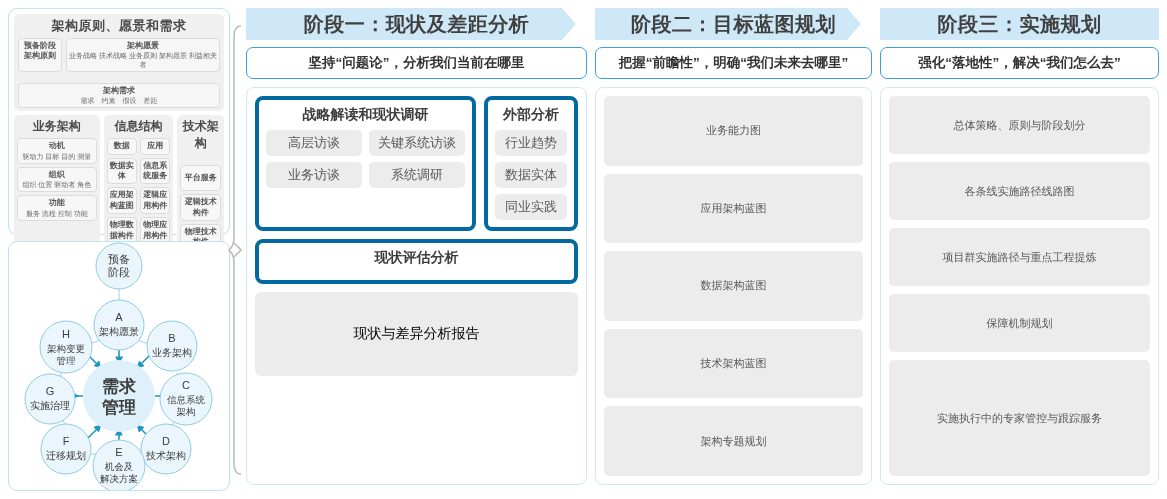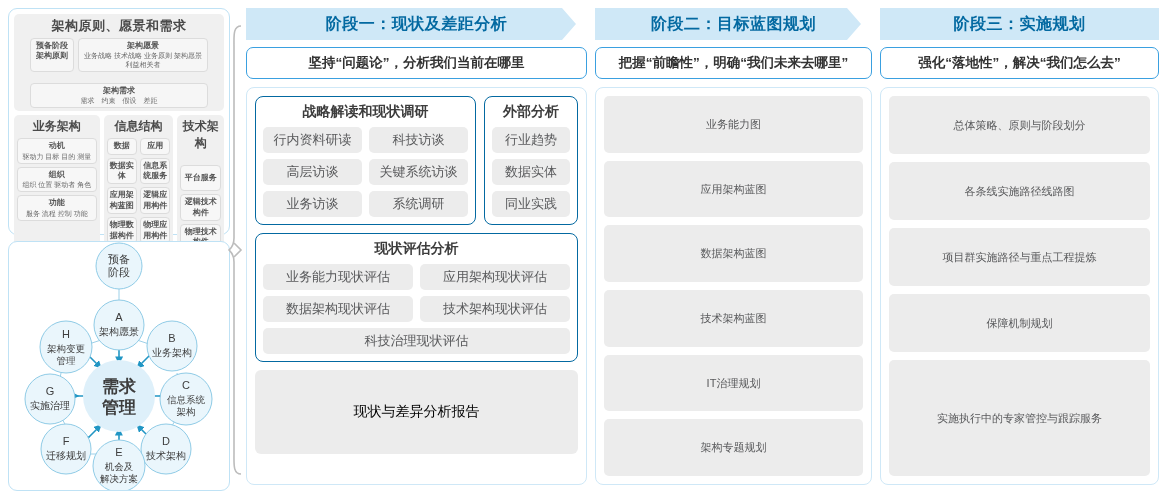--- a/index.html
+++ b/index.html
@@ -11,21 +11,21 @@
   .page{position:relative;width:1167px;height:499px;}
 
   
   .left-col{position:absolute;left:8px;top:8px;width:222px;height:483px;}
 
   .togaf-card{
     position:relative;width:222px;height:227px;box-sizing:border-box;
     border:1px solid #bfe2f5;border-radius:9px;background:#fff;
     padding:5px;
   }
-  .sec{background:#f0f0f0;border-radius:5px;margin-bottom:4px;padding:3px 16px;}
+  .sec{background:#f0f0f0;border-radius:5px;margin-bottom:4px;padding:3px 4px;}
   .sec-title{font-size:13px;font-weight:bold;color:#4a4a4a;text-align:center;letter-spacing:.5px;}
   .row{display:flex;gap:4px;margin-top:3px;}
   .chip{
     background:#f6f6f6;border:1px solid #dcdcdc;border-radius:4px;
     text-align:center;padding:2px 2px;box-sizing:border-box;
   }
   .chip-hd{font-size:8px;font-weight:bold;color:#555;line-height:1.25;}
   .chip-sub{font-size:7px;color:#6a6a6a;line-height:1.3;}
 
   .tri{display:flex;gap:4px;}
@@ -61,37 +61,37 @@
   .brace{position:absolute;left:228px;top:24px;width:18px;height:452px;}
 
   
   .phases{position:absolute;left:246px;top:8px;width:913px;height:483px;}
   .phase{position:absolute;top:0;height:483px;}
   .p1{left:0;width:341px;}
   .p2{left:349px;width:277px;}
   .p3{left:634px;width:279px;}
 
   .banner{position:relative;height:32px;background:#cfe8f7;display:flex;align-items:center;justify-content:center;}
-  .banner-txt{font-size:16px;font-weight:bold;color:#0369a1;letter-spacing:.5px;white-space:nowrap;}
+  .banner-txt{font-size:20px;font-weight:bold;color:#404040;letter-spacing:.5px;white-space:nowrap;}
   .notch{position:absolute;right:-1px;top:0;width:26px;height:32px;overflow:hidden;}
   .notch svg{display:block;}
 
   .subtitle{
     margin-top:7px;height:30px;border:1px solid #3aa0e0;border-radius:7px;background:#fff;
     display:flex;align-items:center;justify-content:center;
     font-size:13.5px;font-weight:bold;color:#333;white-space:nowrap;
   }
 
   .body-card{
     margin-top:8px;height:398px;box-sizing:border-box;
     border:1px solid #cfe8f7;border-radius:8px;background:#fff;padding:8px;
   }
 
   .group{
-    border:1px solid #0369a1;border-radius:8px;background:#fff;
+    border:4px solid #0369a1;border-radius:8px;background:#fff;
     padding:6px 7px 7px;box-sizing:border-box;margin-bottom:8px;
   }
   .group-title{font-size:14px;font-weight:bold;color:#3d3d3d;text-align:center;margin-bottom:6px;}
   .grid2{display:flex;flex-direction:column;gap:6px;}
   .grid2 .gr{display:flex;gap:7px;}
   .tile{
     background:#ececec;border-radius:5px;
     display:flex;align-items:center;justify-content:center;
     font-size:13px;color:#58595b;height:26px;flex:1;white-space:nowrap;
   }
@@ -318,24 +318,20 @@
         </span>
       </div>
       <div class="subtitle">坚持“问题论”，分析我们当前在哪里</div>
       <div class="body-card">
 
         <div class="p1-top">
           <div class="group grp-left">
             <div class="group-title">战略解读和现状调研</div>
             <div class="grid2">
               <div class="gr">
-                <div class="tile">行内资料研读</div>
-                <div class="tile">科技访谈</div>
-              </div>
-              <div class="gr">
                 <div class="tile">高层访谈</div>
                 <div class="tile">关键系统访谈</div>
               </div>
               <div class="gr">
                 <div class="tile">业务访谈</div>
                 <div class="tile">系统调研</div>
               </div>
             </div>
           </div>
 
@@ -350,33 +346,20 @@
                 </div>
               <div class="gr">
                   <div class="tile">同业实践</div>
                 </div>
             </div>
           </div>
         </div>
 
         <div class="group" style="margin-top:8px;">
           <div class="group-title">现状评估分析</div>
-          <div class="grid2">
-            <div class="gr">
-              <div class="tile">业务能力现状评估</div>
-              <div class="tile">应用架构现状评估</div>
-            </div>
-            <div class="gr">
-              <div class="tile">数据架构现状评估</div>
-              <div class="tile">技术架构现状评估</div>
-            </div>
-            <div class="gr">
-              <div class="tile full">科技治理现状评估</div>
-            </div>
-          </div>
         </div>
 
         <div class="report">现状与差异分析报告</div>
       </div>
     </div>
 
     <div class="phase p2">
       <div class="banner">
         <span class="banner-txt">阶段二：目标蓝图规划</span>
         <span class="notch">
@@ -385,21 +368,20 @@
             </svg>
         </span>
       </div>
       <div class="subtitle">把握“前瞻性”，明确“我们未来去哪里”</div>
       <div class="body-card">
         <div class="col-list">
           <div class="tile">业务能力图</div>
           <div class="tile">应用架构蓝图</div>
           <div class="tile">数据架构蓝图</div>
           <div class="tile">技术架构蓝图</div>
-          <div class="tile">IT治理规划</div>
           <div class="tile">架构专题规划</div>
         </div>
       </div>
     </div>
 
     <div class="phase p3">
       <div class="banner">
         <span class="banner-txt">阶段三：实施规划</span>
       </div>
       <div class="subtitle">强化“落地性”，解决“我们怎么去”</div>

